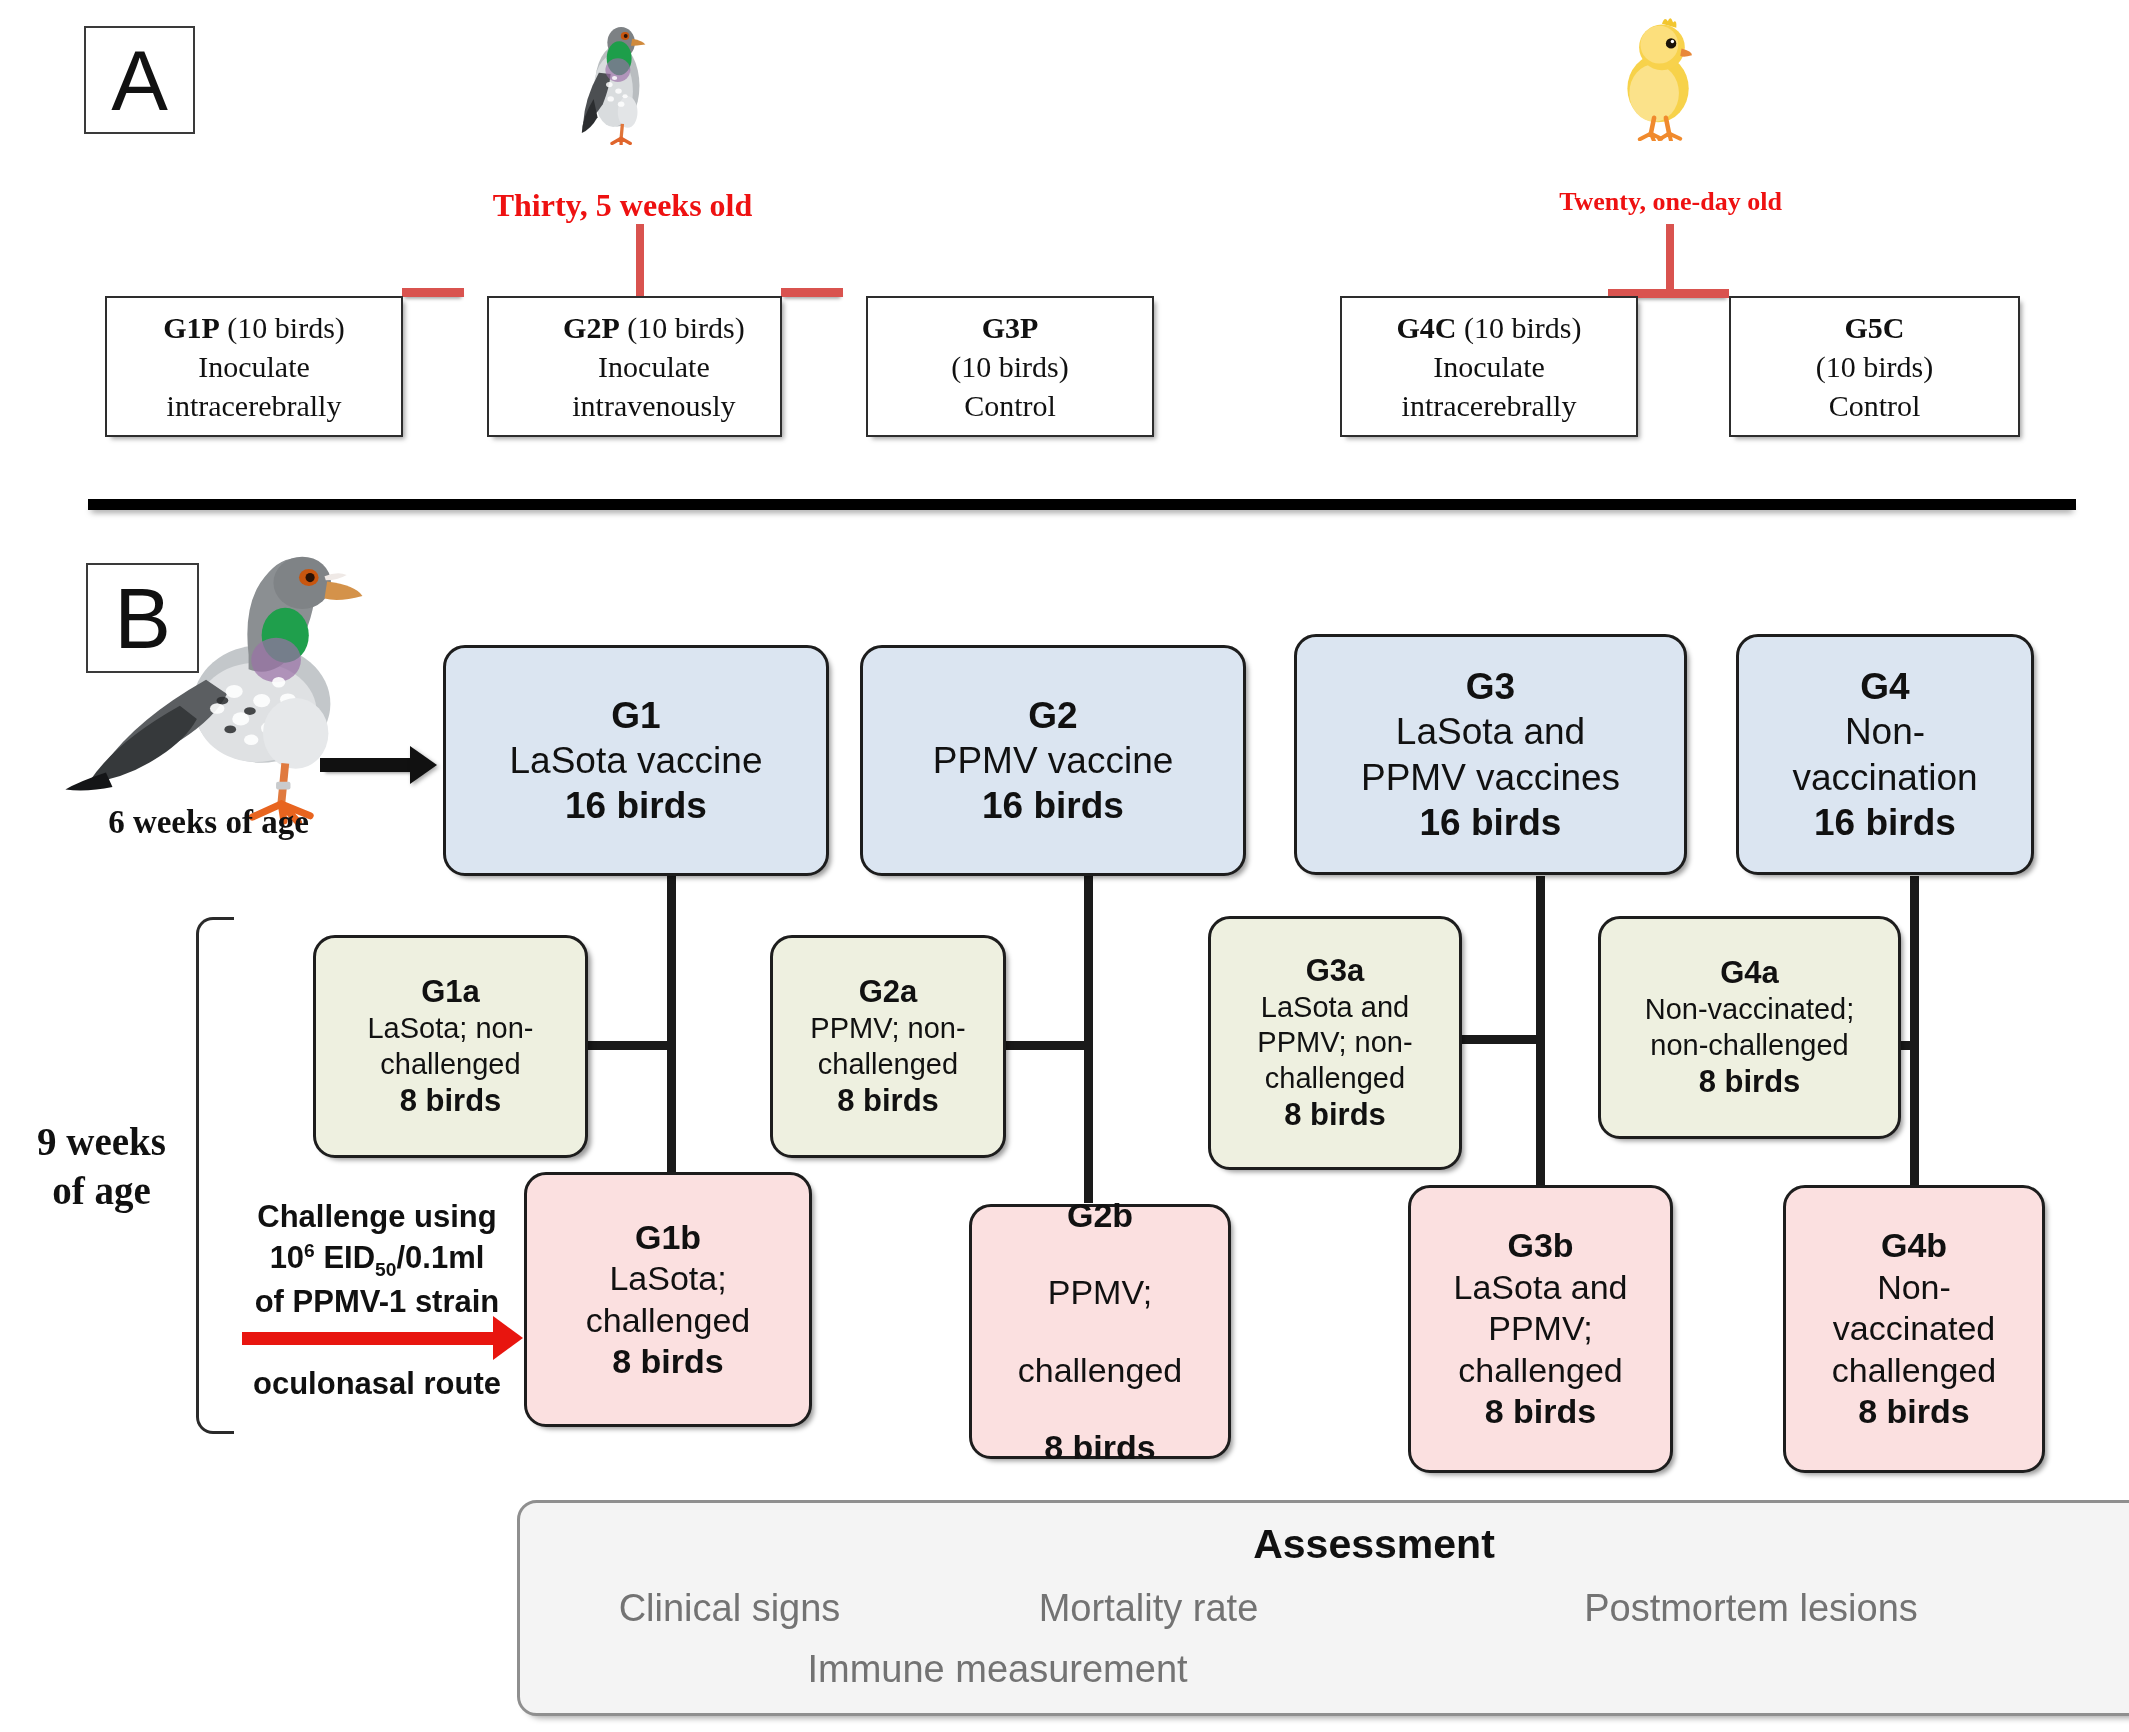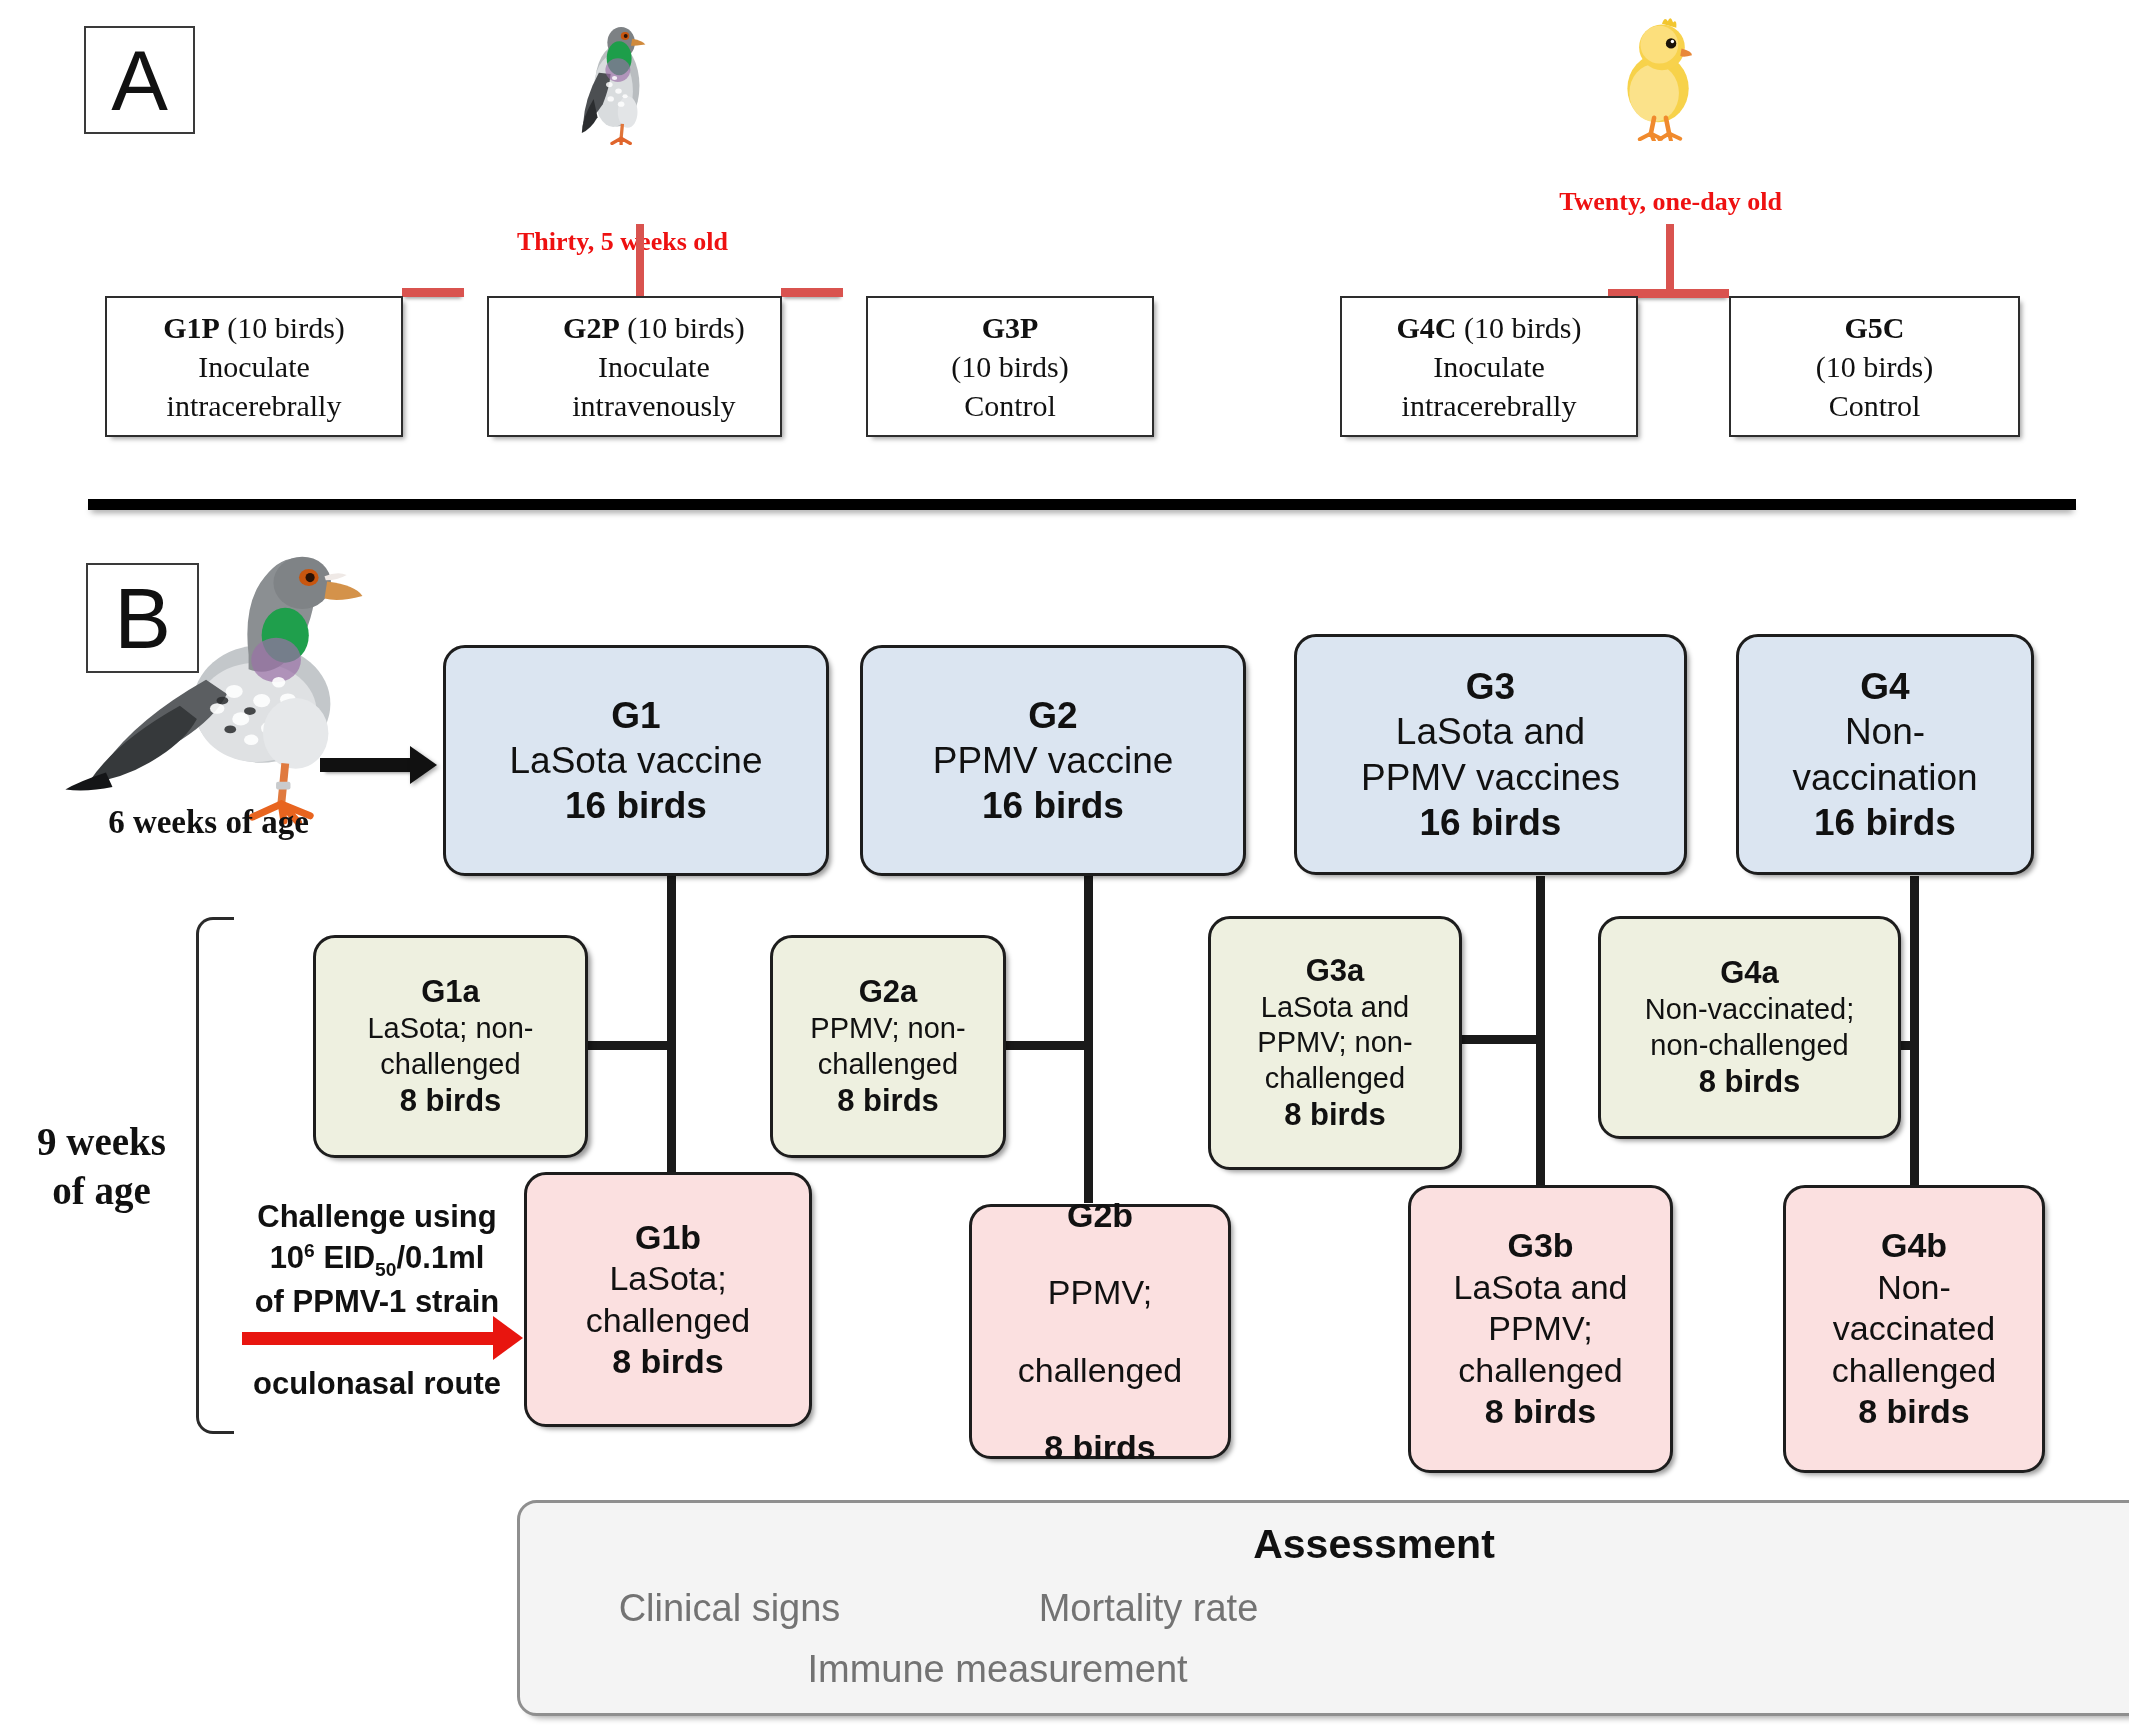--- a/index.html
+++ b/index.html
@@ -177,21 +177,21 @@
       <ellipse cx="86" cy="118" rx="5" ry="4"></ellipse>
         <ellipse cx="100" cy="128" rx="5" ry="4"></ellipse>
       <ellipse cx="88" cy="140" rx="5" ry="4"></ellipse>
         <ellipse cx="104" cy="148" rx="5" ry="4"></ellipse>
       <ellipse cx="94" cy="108" rx="4" ry="3"></ellipse>
         <ellipse cx="110" cy="136" rx="4" ry="3"></ellipse>
     </g>
   </svg>
 </div>
 
-<div class="abs red-label" style="left:452px; top:187px; width:341px; font-size:26px;margin-top:40px;">Thirty,  5 weeks old</div>
+<div class="abs red-label" style="left:452px; top:187px; width:341px; font-size:32px;">Thirty,  5 weeks old</div>
 
 <div class="bird" style="left:1598px; top:13px; width:124px; height:128px;">
   <svg viewBox="0 0 190 195" width="124" height="128">
     <ellipse cx="92" cy="115" rx="47" ry="52" fill="#f7d24a"></ellipse>
     <ellipse cx="86" cy="122" rx="38" ry="44" fill="#fbe28a"></ellipse>
     <circle cx="98" cy="52" r="35" fill="#f8d24c"></circle>
     <circle cx="94" cy="48" r="29" fill="#fcdf7c"></circle>
     <path d="M98 16 q4 -12 9 -4 q4 -10 8 2 q6 -6 5 8" fill="#f2c62f"></path>
     <circle cx="112" cy="46" r="8" fill="#1a1208"></circle>
     <circle cx="114" cy="43" r="2.6" fill="#fff"></circle>
@@ -403,15 +403,16 @@
 
 <div class="abs arrow-red-line" style="left:242px; top:1332px; width:252px; height:13px;"></div>
 <div class="abs arrow-red-head" style="left:493px; top:1316px;"></div>
 
 <div class="abs txt-bold-sans" style="left:236px; top:1364px; width:282px; font-size:31px;">oculonasal route</div>
 
 <div class="abs assessment" style="left:517px; top:1500px; width:1714px; height:216px;">
   <div class="assess-title" style="position:absolute; left:0; top:18.3px; width:100%; font-size:41px;">Assessment</div>
   <div class="assess-item" style="position:absolute; left:39px; top:84px; width:341px; font-size:38px;">Clinical signs</div>
   <div class="assess-item" style="position:absolute; left:458px; top:84px; width:341px; font-size:38px;">Mortality rate</div>
+  <div class="assess-item" style="position:absolute; left:1002px; top:84px; width:458px; font-size:38px;">Postmortem lesions</div>
   <div class="assess-item" style="position:absolute; left:196px; top:145px; width:563px; font-size:38px;">Immune measurement</div>
 </div>
 
 
 </body></html>

